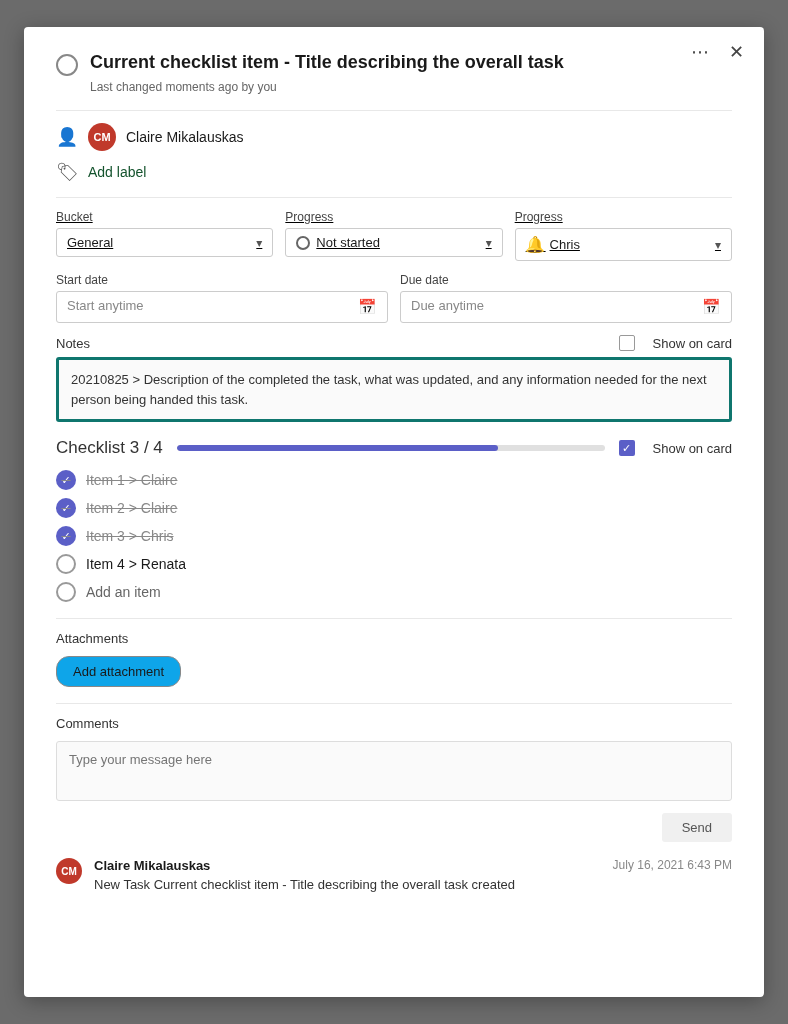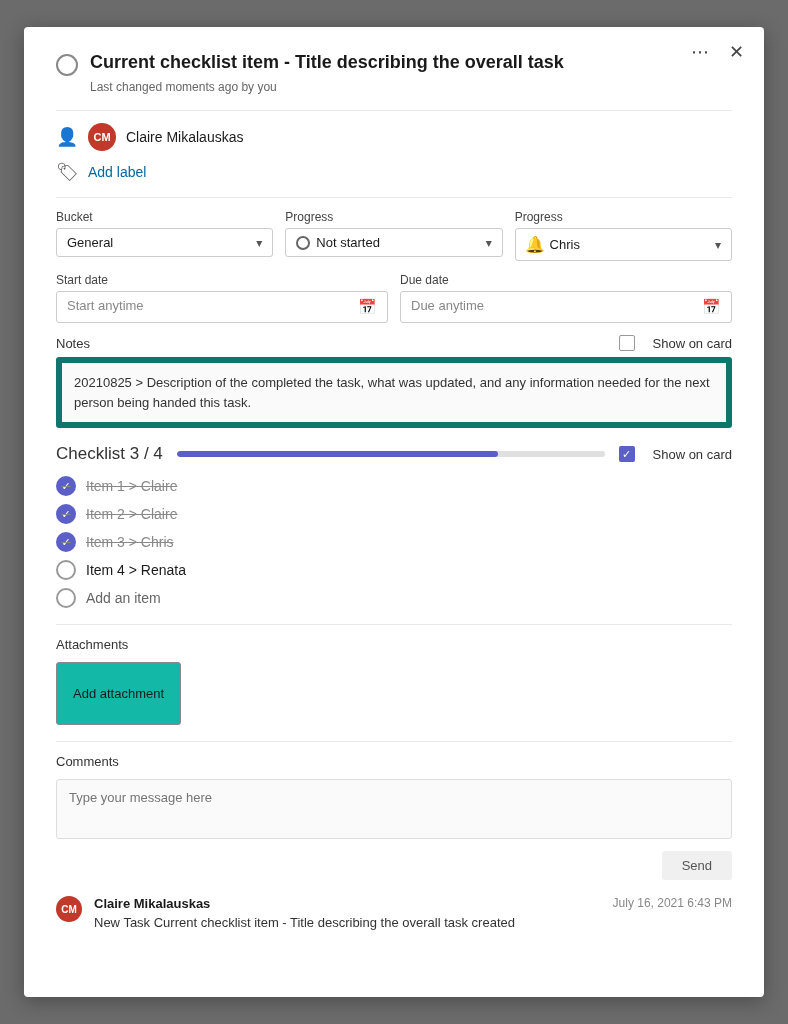--- a/index.html
+++ b/index.html
@@ -108,27 +108,28 @@
       align-items: center;
       justify-content: center;
       flex-shrink: 0;
     }
     .field-value {
       font-size: 14px;
       color: #1a1a1a;
     }
     .field-placeholder {
       font-size: 14px;
-      color: #0369a1;
+      color: #14532d;
     }
     .three-col {
       display: grid;
       grid-template-columns: 1fr 1fr 1fr;
       gap: 12px;
       margin-bottom: 12px;
+      text-decoration: underline;
     }
     .two-col {
       display: grid;
       grid-template-columns: 1fr 1fr;
       gap: 12px;
       margin-bottom: 12px;
     }
     .field-group label {
       font-size: 12px;
       color: #444;
@@ -212,21 +213,21 @@
       border-radius: 2px;
       background: #5b5fc7;
       display: inline-flex;
       align-items: center;
       justify-content: center;
       flex-shrink: 0;
       color: #fff;
       font-size: 11px;
     }
     .notes-box {
-      border: 6px solid #0f766e;
+      border: 3px solid #0f766e;
       border-radius: 3px;
       padding: 10px 12px;
       font-size: 13px;
       color: #333;
       background: #fafafa;
       min-height: 64px;
       line-height: 1.5;
       margin-bottom: 16px;
     }
     .checklist-header {
@@ -304,24 +305,24 @@
       margin-bottom: 16px;
     }
     .section-title {
       font-size: 13px;
       font-weight: 500;
       color: #333;
       margin-bottom: 10px;
     }
     .add-attachment-btn {
       border: 1.5px solid #888;
-      border-radius: 3px;
-      padding: 23px 16px;
-      font-size: 13px;
-      background: #14b8a6;
+      border-radius: 13px;
+      padding: 7px 16px;
+      font-size: 13px;
+      background: #0ea5e9;
       cursor: pointer;
       color: #1a1a1a;
       font-weight: 500;
     }
     .comments-section {
       margin-bottom: 16px;
     }
     .comment-input {
       width: 100%;
       border: 1px solid #ddd;

